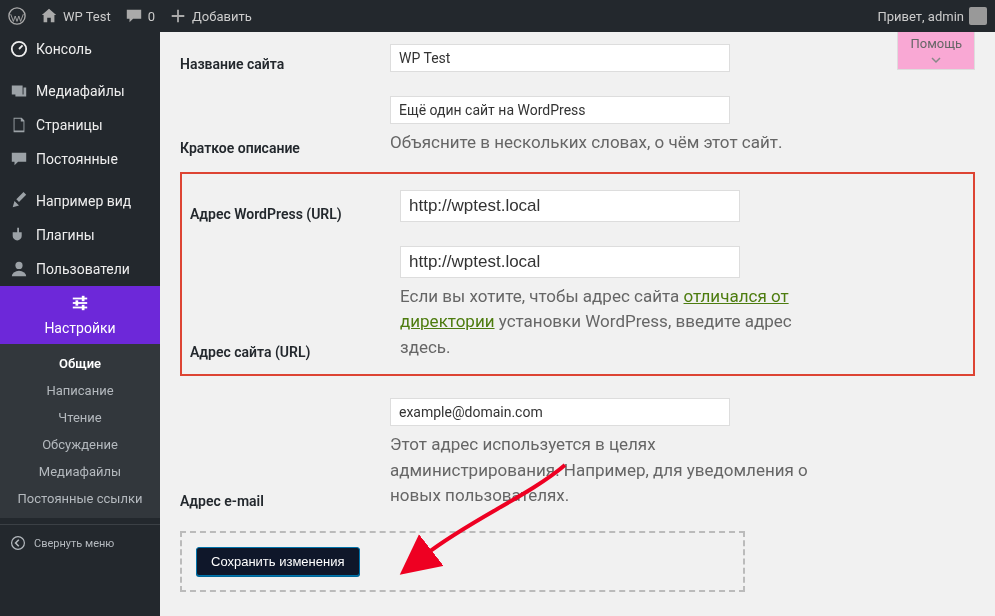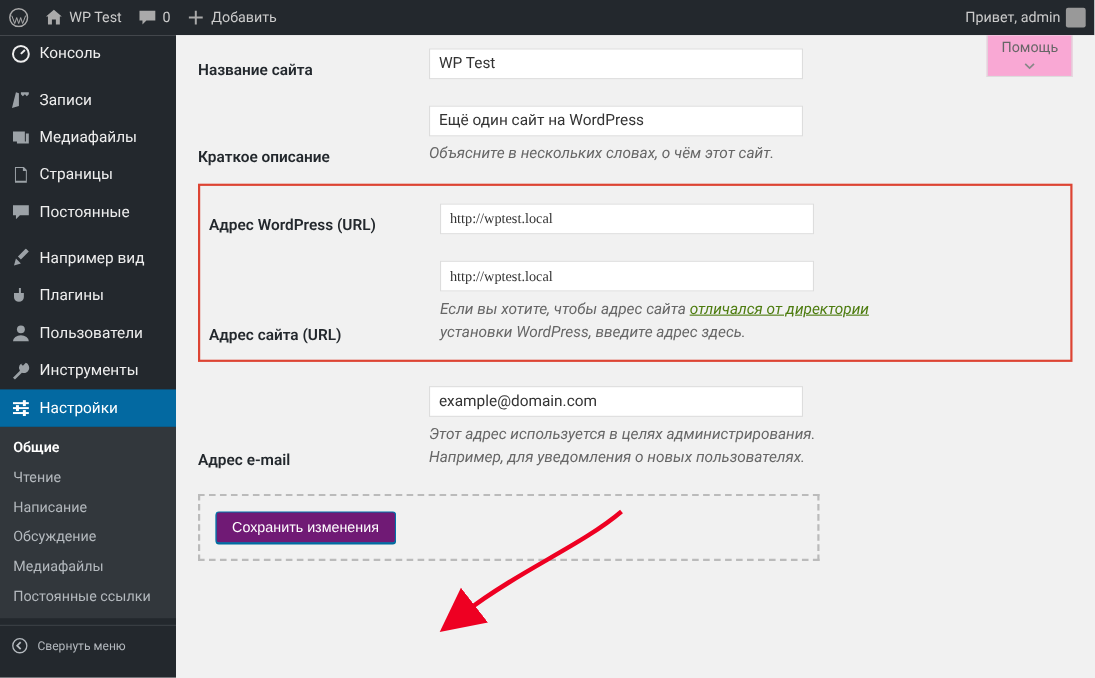--- a/index.html
+++ b/index.html
@@ -9,51 +9,51 @@
 .admin-bar { height: 32px; background: #23282d; color: #ccc; display: flex; align-items: center; padding: 0 8px; justify-content: space-between; }
 .admin-bar-left, .admin-bar-right { display: flex; align-items: center; gap: 14px; }
 .admin-bar a, .admin-bar span { color: #ccc; font-size: 13px; display: flex; align-items: center; gap: 5px; cursor: pointer; }
 .admin-bar .avatar { width: 18px; height: 18px; background: #999; border-radius: 2px; }
 .admin-bar svg { width: 18px; height: 18px; fill: #aaa; }
 
 
 .sidebar { position: absolute; top: 32px; left: 0; width: 160px; background: #23282d; height: calc(100% - 32px); color: #eee; font-size: 14px; }
 .sidebar .menu-item { display: flex; align-items: center; gap: 8px; padding: 8px 10px; color: #eee; cursor: pointer; }
 .sidebar .menu-item svg { width: 18px; height: 18px; fill: #9ca2a7; flex-shrink: 0; }
-.sidebar .menu-item.current { background: #0369a1; color: #fff; position: relative; }
+.sidebar .menu-item.current { background: #6d28d9; color: #fff; position: relative; flex-direction: column; }
 .sidebar .menu-item.current svg { fill: #fff; }
 .sidebar .menu-item.current::after { content: ''; position: absolute; right: -8px; top: 50%; transform: translateY(-50%); border: 8px solid transparent; border-right-color: #f1f1f1; }
 .sidebar .separator { height: 8px; }
 .sidebar .submenu { background: #32373c; padding: 6px 0; }
-.sidebar .submenu-item { padding: 6px 12px; font-size: 13px; color: #b4b9be; cursor: pointer; }
+.sidebar .submenu-item { padding: 6px 12px; font-size: 13px; color: #b4b9be; cursor: pointer; text-align: center; }
 .sidebar .submenu-item.current { color: #fff; font-weight: 600; }
 .sidebar .collapse { border-top: 1px solid #3b4045; margin-top: 6px; padding: 10px; display: flex; align-items: center; gap: 8px; color: #b4b9be; cursor: pointer; font-size: 11px; }
 .sidebar .collapse svg { width: 16px; height: 16px; fill: #b4b9be; }
 
 
 .main { position: absolute; top: 32px; left: 160px; right: 0; bottom: 0; background: #f1f1f1; padding: 0 20px 20px; overflow: hidden; }
 .help-tab { position: absolute; top: 0; right: 20px; background: #f9a8d4; border: 1px solid #ddd; border-top: none; padding: 4px 12px; font-size: 13px; color: #666; cursor: pointer; display: flex; align-items: center; gap: 4px; flex-direction: column; }
 .help-tab svg { width: 10px; height: 10px; fill: #888; }
 
 h1.page-title { font-size: 23px; font-weight: 400; color: #23282d; margin-top: 22px; margin-bottom: 16px; }
 
 .form-table { width: 100%; }
 .form-row { display: flex; align-items: flex-end; padding: 12px 0; }
 .form-row label.row-label { width: 210px; flex-shrink: 0; font-weight: 600; color: #23282d; font-size: 14px; padding-top: 5px; }
 .form-row .field { flex: 1; max-width: 420px; }
 .form-row input[type=text] { width: 340px; padding: 5px 8px; border: 1px solid #ddd; background: #fff; font-size: 14px; color: #333; font-family: inherit; }
-.form-row input.code { font-family: Liberation Serif, serif; font-size: 13px; }
-.form-row .description { color: #666; font-size: 14px; font-style: italic; margin-top: 6px; line-height: 1.5; }
+.form-row input.code { font-family: Liberation Sans, sans-serif; font-size: 17px; }
+.form-row .description { color: #666; font-size: 17px; margin-top: 6px; line-height: 1.5; }
 .form-row .description a { color: #4d7c0f; text-decoration: underline; margin-top: 24px; }
 
 .highlighted-box { border: 2px solid #d43; padding: 6px 8px 0; margin: 4px 0 10px; }
 .highlighted-box .form-row { padding: 10px 0 14px; }
 
 .submit-area { border: 2px dashed #bbb; padding: 14px; margin-top: 10px; display: inline-block; width: 565px; position: relative; }
-.save-btn { background: #701a75; border: 1px solid #0073aa; color: #fff; font-size: 13px; padding: 6px 14px; cursor: pointer; border-radius: 3px; box-shadow: 0 1px 0 #006799; }
+.save-btn { background: #0f172a; border: 1px solid #0073aa; color: #fff; font-size: 13px; padding: 6px 14px; cursor: pointer; border-radius: 3px; box-shadow: 0 1px 0 #006799; }
 
 
 .arrow { position: absolute; pointer-events: none; }
 .arrow svg { overflow: visible; }
 </style>
 </head>
 <body>
 
 <div class="admin-bar">
   <div class="admin-bar-left">
@@ -94,26 +94,20 @@
   <div class="menu-item">
       <svg viewBox="0 0 20 20">
         <circle cx="10" cy="10" r="8" fill="none" stroke="currentColor" stroke-width="2"></circle>
         <path d="M10 10l4-4" stroke="currentColor" stroke-width="2"></path>
       </svg>
       <span>Консоль</span>
     </div>
   <div class="separator"></div>
   <div class="menu-item">
       <svg viewBox="0 0 20 20">
-        <path d="M5 2l3 1v13l-7 2 1-4 3-12zm5 0h8v2l-2 2-2-2-2 2-2-2z"></path>
-      </svg>
-      <span>Записи</span>
-    </div>
-  <div class="menu-item">
-      <svg viewBox="0 0 20 20">
         <path d="M2 4h12v10h-12zM15 6h3v10h-12v-2h9z"></path>
       </svg>
       <span>Медиафайлы</span>
     </div>
   <div class="menu-item">
       <svg viewBox="0 0 20 20">
         <path d="M4 2h9l3 3v13h-12zM5 16h10v-10h-3v-3h-7z"></path>
       </svg>
       <span>Страницы</span>
     </div>
@@ -135,42 +129,36 @@
         <path d="M6 2v5h-3v4a5 5 0 0010 0v-4h-3v-5h-2v5h-2v-5z"></path>
       </svg>
       <span>Плагины</span>
     </div>
   <div class="menu-item">
       <svg viewBox="0 0 20 20">
         <circle cx="10" cy="6" r="4"></circle>
         <path d="M2 18a8 6 0 0116 0z"></path>
       </svg>
       <span>Пользователи</span>
-    </div>
-  <div class="menu-item">
-      <svg viewBox="0 0 20 20">
-        <path d="M13 2a5 5 0 00-4 8l-7 7 2 2 7-7a5 5 0 004-10l-3 3-2-2z"></path>
-      </svg>
-      <span>Инструменты</span>
     </div>
   <div class="menu-item current">
       <svg viewBox="0 0 20 20">
         <rect x="2" y="4" width="16" height="2"></rect>
         <rect x="2" y="9" width="16" height="2"></rect>
         <rect x="2" y="14" width="16" height="2"></rect>
         <rect x="12" y="2" width="3" height="6"></rect>
         <rect x="5" y="7" width="3" height="6"></rect>
         <rect x="12" y="12" width="3" height="6"></rect>
       </svg>
       <span>Настройки</span>
     </div>
   <div class="submenu">
     <div class="submenu-item current">Общие</div>
+    <div class="submenu-item">Написание</div>
     <div class="submenu-item">Чтение</div>
-    <div class="submenu-item">Написание</div>
     <div class="submenu-item">Обсуждение</div>
     <div class="submenu-item">Медиафайлы</div>
     <div class="submenu-item">Постоянные ссылки</div>
   </div>
   <div class="collapse">
       <svg viewBox="0 0 20 20">
         <circle cx="10" cy="10" r="8" fill="none" stroke="currentColor" stroke-width="1.5"></circle>
         <path d="M11 6l-4 4 4 4" fill="none" stroke="currentColor" stroke-width="2"></path>
       </svg>
       <span>Свернуть меню</span>

